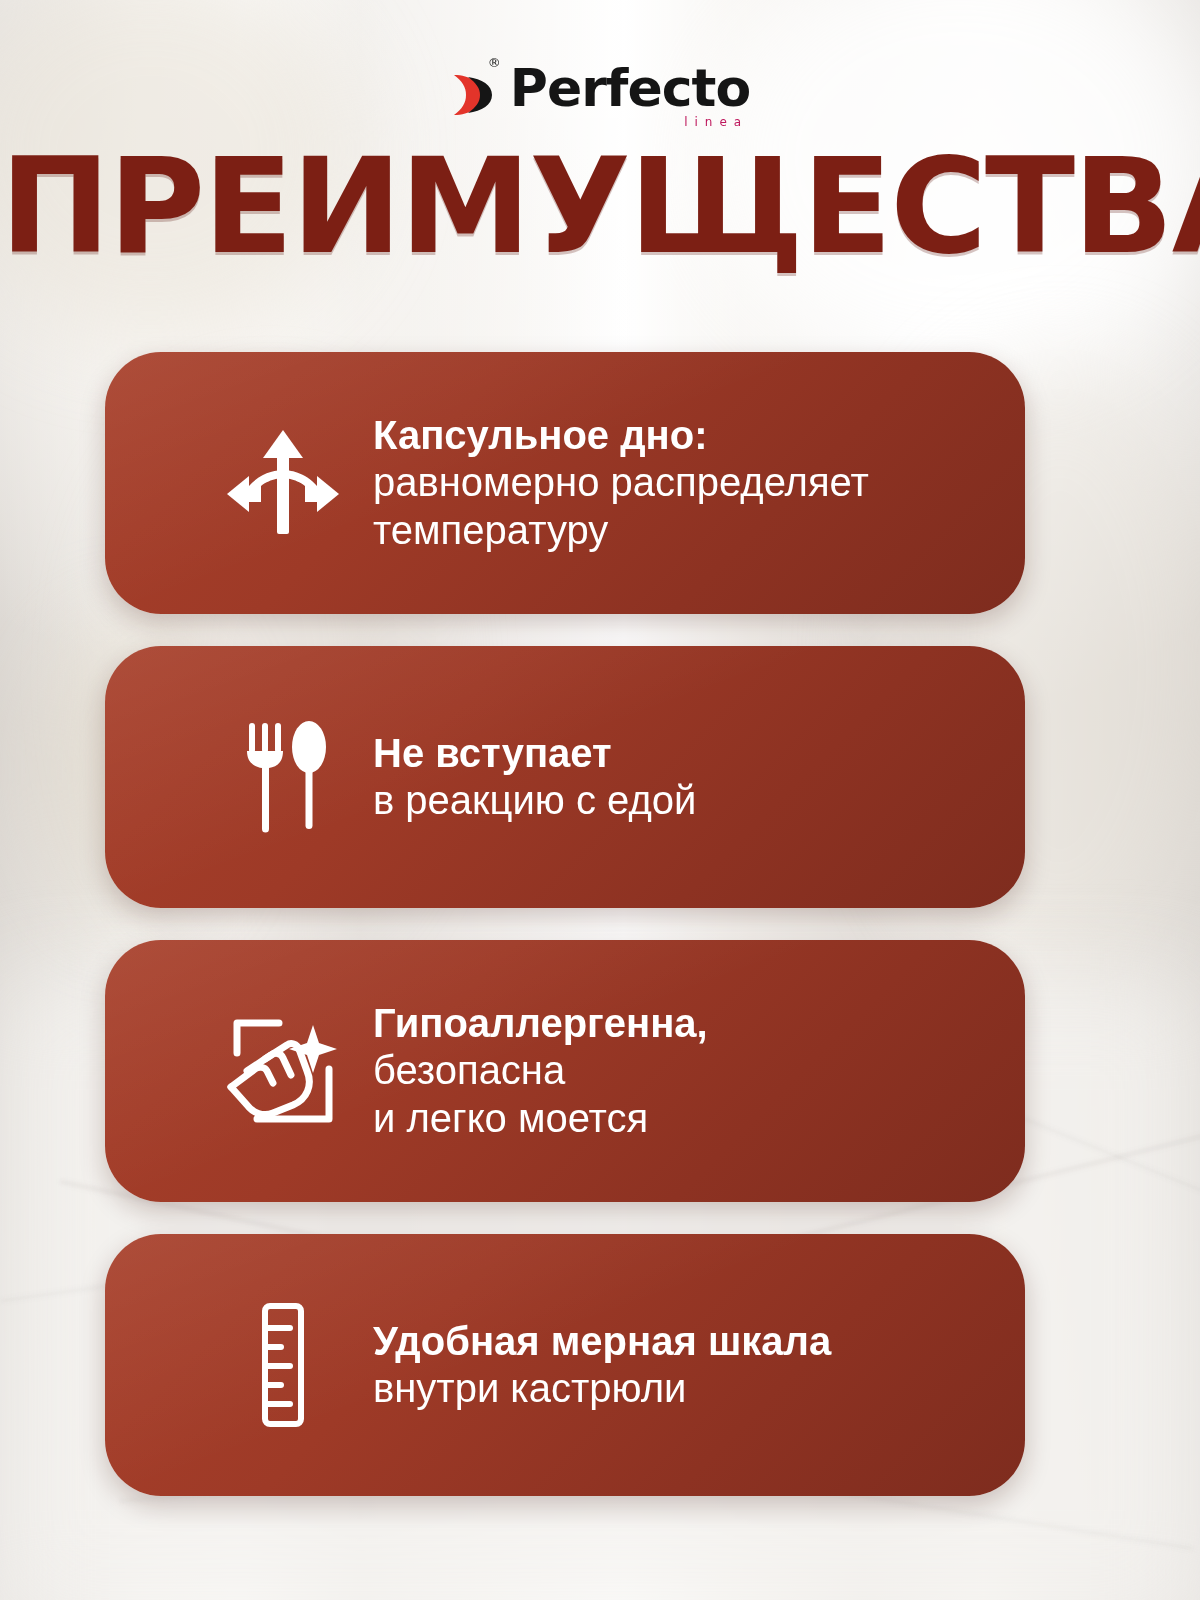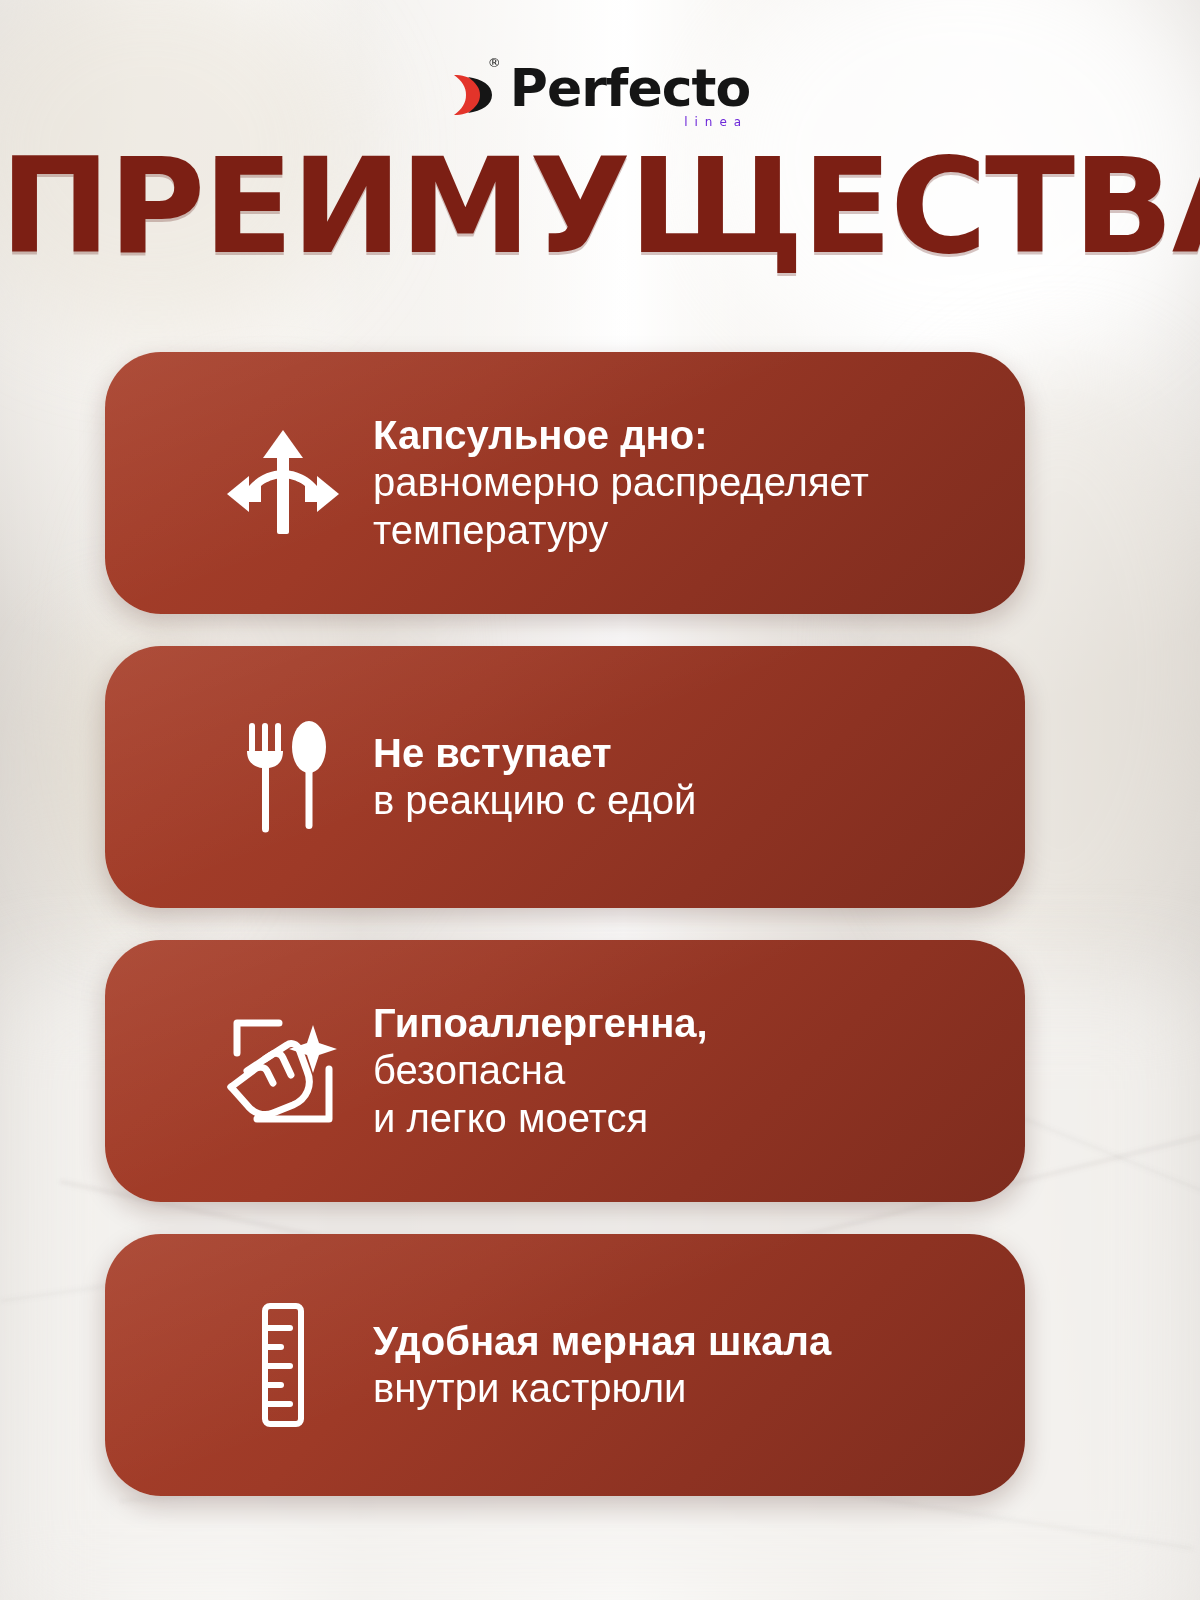--- a/index.html
+++ b/index.html
@@ -102,21 +102,21 @@
     top: -6px;
     left: -22px;
     font-size: 13px;
     font-weight: normal;
     color: #151515;
   }
   .logo-sub {
     font-family: "DejaVu Sans", sans-serif;
     font-size: 12px;
     letter-spacing: 7px;
-    color: #6d28d9;
+    color: #be185d;
     margin-top: 2px;
     margin-right: 2px;
   }
 
   
   .heading {
     position: absolute;
     top: 140px;
     left: 0;
     width: 100%;

